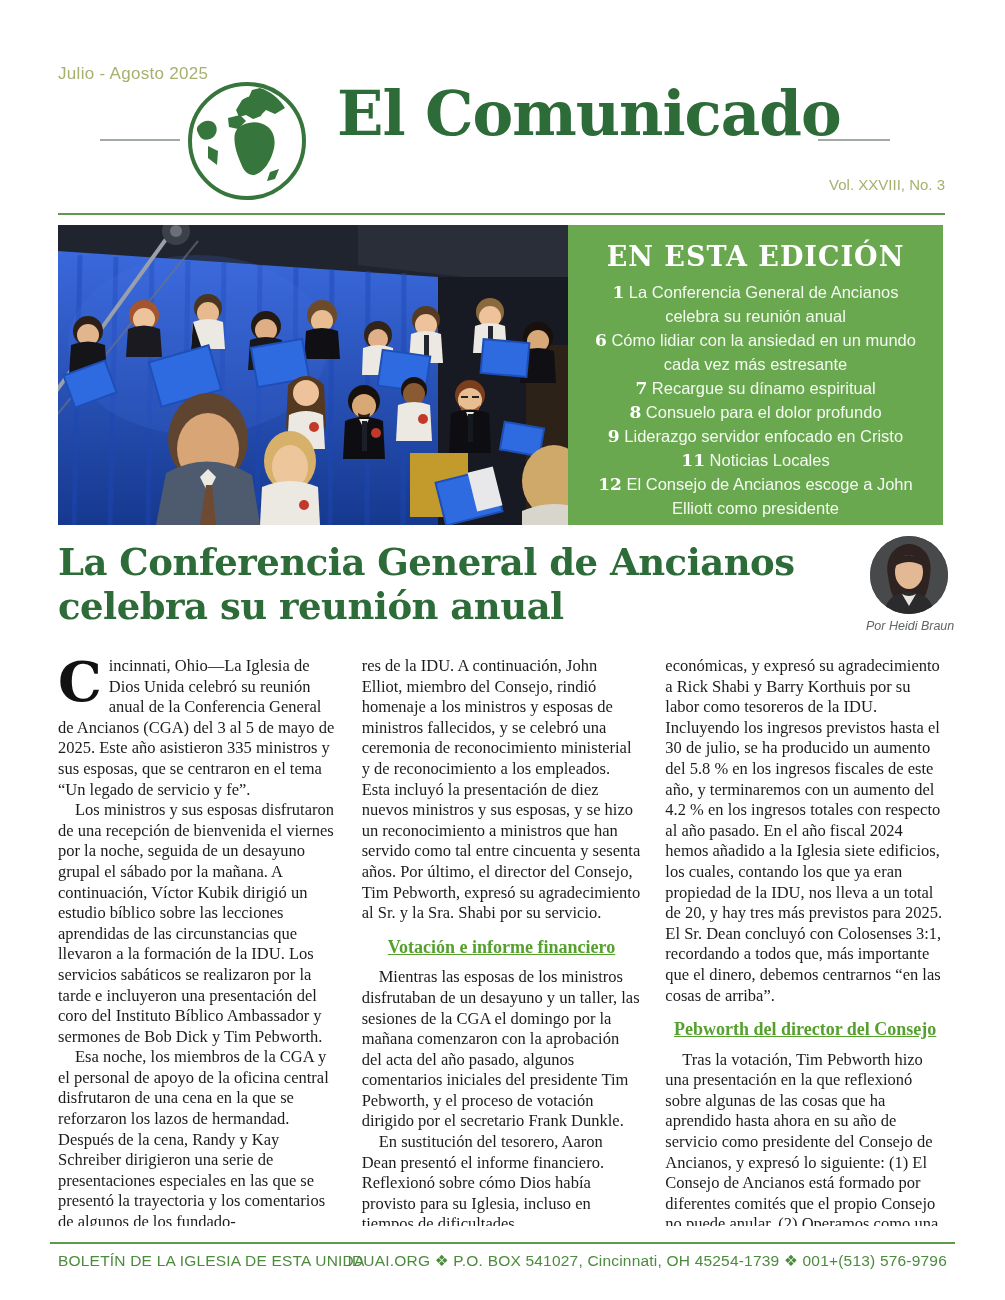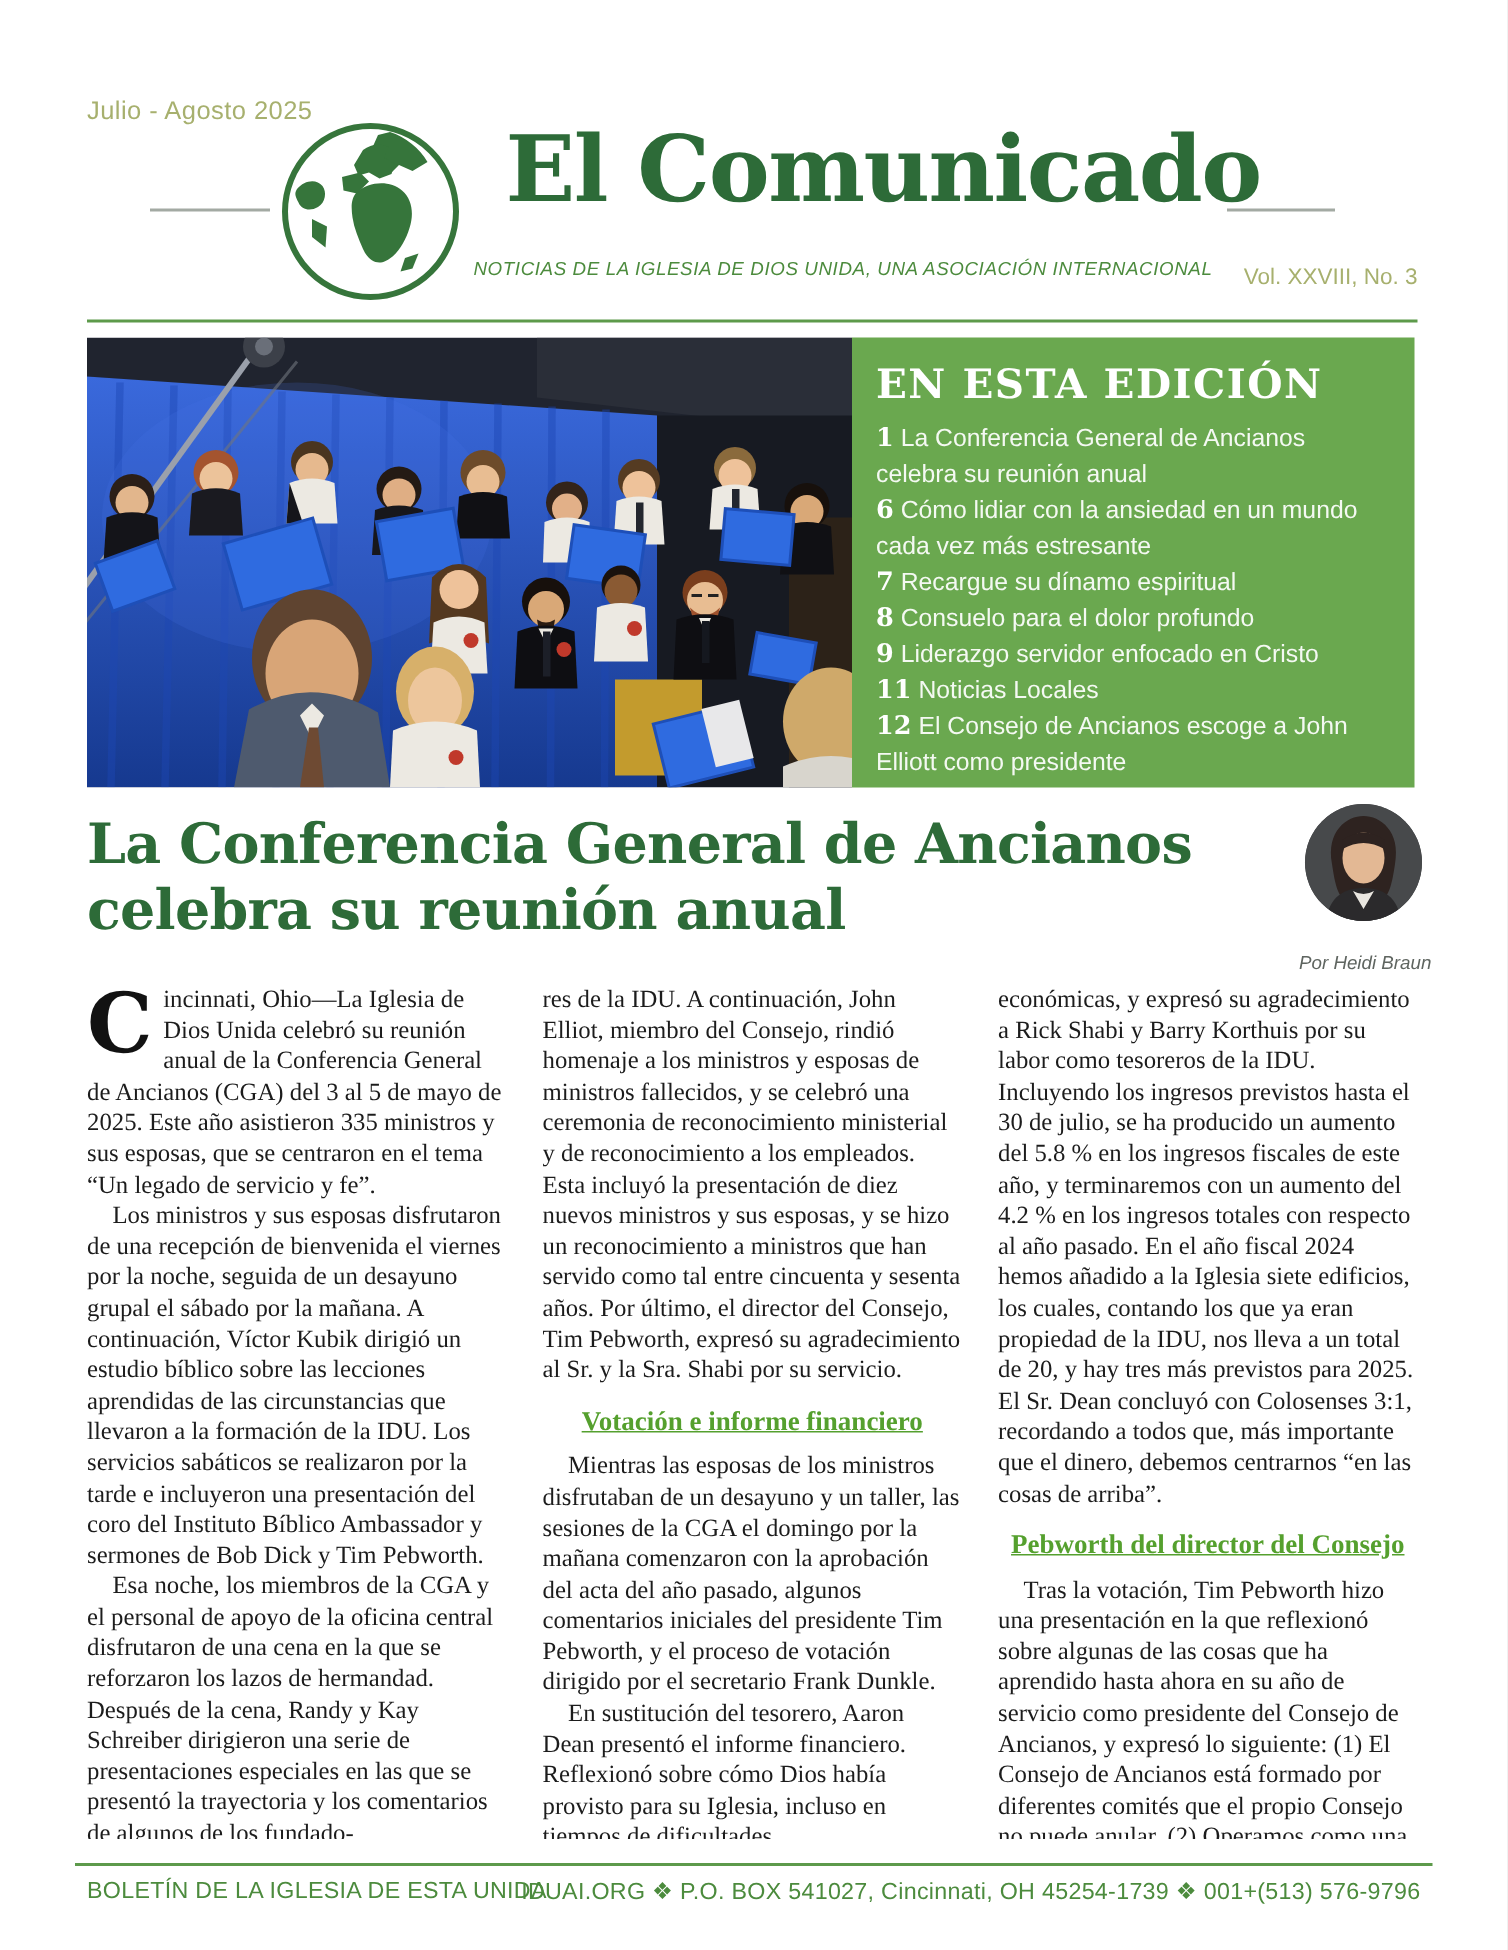--- a/index.html
+++ b/index.html
@@ -20,34 +20,34 @@
                 font-family:"Liberation Sans",sans-serif;font-style:italic;font-size:12.5px;
                 letter-spacing:.4px;color:var(--brand-green,#4c8b3d);}
   .vol{position:absolute;right:60px;top:176px;font-family:"Liberation Sans",sans-serif;
        font-size:15px;color:var(--muted-olive,#a7b06e);}
   .top-rule{position:absolute;left:58px;top:213px;width:887px;height:2px;background:var(--rule-green,#5d9a4b);}
 
   
   .hero{position:absolute;left:58px;top:225px;width:885px;height:300px;display:flex;}
   .hero-photo{width:510px;height:300px;flex:none;overflow:hidden;}
   .toc{width:375px;height:300px;flex:none;background:var(--toc-background,#6aa84f);
-       box-sizing:border-box;padding:14px 16px 0;color:#fff;}
+       box-sizing:border-box;padding:14px 16px 0;text-align:center;color:#fff;}
   .toc-title{font-family:"DejaVu Serif",serif;font-weight:bold;font-size:27px;letter-spacing:1px;
              margin:2px 0 8px;}
   .toc-item{font-family:"Liberation Sans",sans-serif;font-size:16.5px;line-height:24px;
             color:rgba(255,255,255,.93);font-weight:300;}
   .toc-num{font-family:"DejaVu Serif",serif;font-weight:bold;font-size:17px;color:#ffffff;}
 
   
   .headline{position:absolute;left:58px;top:540px;width:800px;
             font-family:"DejaVu Serif",serif;font-weight:bold;font-size:37px;line-height:44px;
             color:var(--brand-green-dark,#2d6b38);letter-spacing:-.5px;}
   .author{position:absolute;left:866px;top:536px;width:86px;text-align:center;}
   .portrait{width:78px;height:78px;border-radius:50%;overflow:hidden;margin:0 auto;background:#46484a;}
-  .byline{margin-top:21px;font-family:"Liberation Sans",sans-serif;font-style:italic;
+  .byline{margin-top:5px;font-family:"Liberation Sans",sans-serif;font-style:italic;
           font-size:12.5px;color:#5f6560;white-space:nowrap;}
 
   
   .columns{position:absolute;left:58px;top:656px;width:887px;height:570px;display:flex;gap:24px;overflow:hidden;}
   .col{flex:1 1 0;overflow:hidden;font-size:16.5px;line-height:20.6px;}
   .para{margin:0;text-align:left;}
   .para.indent{text-indent:17px;}
   .dropcap{float:left;font-family:"DejaVu Serif",serif;font-weight:bold;font-size:55px;line-height:44px;
            padding:4px 7px 0 0;color:#121212;}
   .subhead{margin:13px 0 10px;text-align:center;font-weight:bold;font-size:18px;
@@ -75,21 +75,20 @@
       <path d="M56,20 c5,-4 12,-5 17,-2 l-3,7 7,4 -2,7 -8,3 -7,-4 -7,2 -3,-7 z" fill="#36753b"></path>
       <path d="M52,48 c8,-7 22,-8 30,-1 c7,6 8,16 5,25 c-3,10 -9,19 -16,22 c-6,3 -12,-1 -15,-8 c-3,-7 -6,-14 -7,-21 c-1,-7 -1,-13 3,-17 z" fill="#36753b"></path>
       <path d="M42,38 l12,-3 6,6 -8,8 -9,-2 z" fill="#36753b"></path>
       <path d="M12,46 c5,-6 13,-7 17,-2 c3,4 2,11 -3,14 c-5,3 -11,2 -13,-3 c-2,-4 -3,-6 -1,-9 z" fill="#36753b"></path>
       <path d="M22,66 l10,5 -1,14 -9,-7 z" fill="#36753b"></path>
       <path d="M84,92 l9,-3 -4,10 -8,2 z" fill="#36753b"></path>
     </svg>
   </div>
 
   <div class="masthead-title">El Comunicado</div>
-  <div class="masthead-sub">NOTICIAS DE LA IGLESIA DE DIOS UNIDA, UNA ASOCIACIÓN INTERNACIONAL</div>
   <div class="dash dash-right"></div>
   <div class="vol">Vol. XXVIII, No. 3</div>
   <div class="top-rule"></div>
 
   <div class="hero">
     <div class="hero-photo">
       <svg viewBox="0 0 510 300" width="510" height="300" preserveAspectRatio="none">
         <defs>
           <linearGradient id="curt" x1="0" y1="0" x2="0" y2="1">
             <stop offset="0" stop-color="#3a69dc"></stop>

